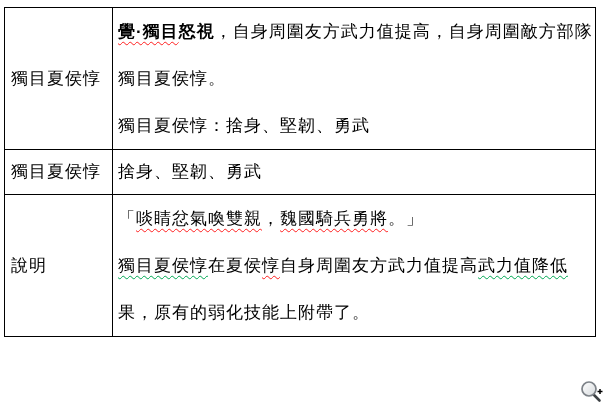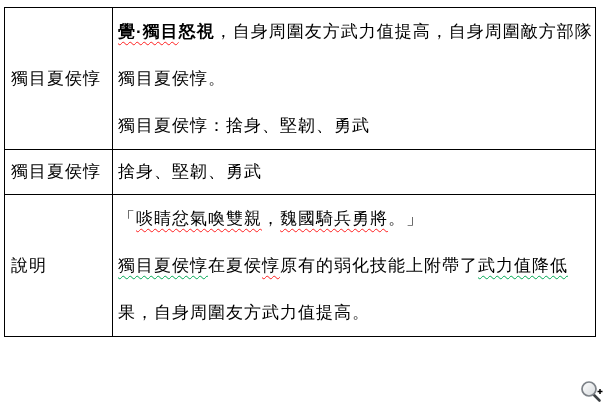--- a/index.html
+++ b/index.html
@@ -91,22 +91,22 @@
       <td class="value-cell">
         <div class="line"><span>捨身、堅韌、勇武</span></div>
       </td>
     </tr>
     <tr class="r-triple">
       <td class="label-cell">
         <div class="line">說明</div>
       </td>
       <td class="value-cell">
         <div class="line"><span>「</span><span class="u-red">啖睛忿氣喚雙親</span><span>，</span><span class="u-red">魏國騎兵勇將</span><span>。」</span></div>
-        <div class="line"><span class="u-green">獨目夏侯惇</span><span>在夏侯</span><span class="u-red">惇</span><span>原有的弱化技能上附帶了</span><span class="u-green">武力值降低</span></div>
-        <div class="line"><span>果，自身周圍友方武力值提高。</span></div>
+        <div class="line"><span class="u-green">獨目夏侯惇</span><span>在夏侯</span><span class="u-red">惇</span><span>自身周圍友方武力值提高</span><span class="u-green">武力值降低</span></div>
+        <div class="line"><span>果，原有的弱化技能上附帶了。</span></div>
       </td>
     </tr>
   </tbody>
 </table>
 
 <svg class="zoom-cursor" viewBox="0 0 31 30" xmlns="http://www.w3.org/2000/svg">
   <defs>
     <linearGradient id="lensGrad" x1="0" y1="0" x2="1" y2="1">
       <stop offset="0" stop-color="#ffffff"></stop>
       <stop offset="1" stop-color="#d6dadd"></stop>

